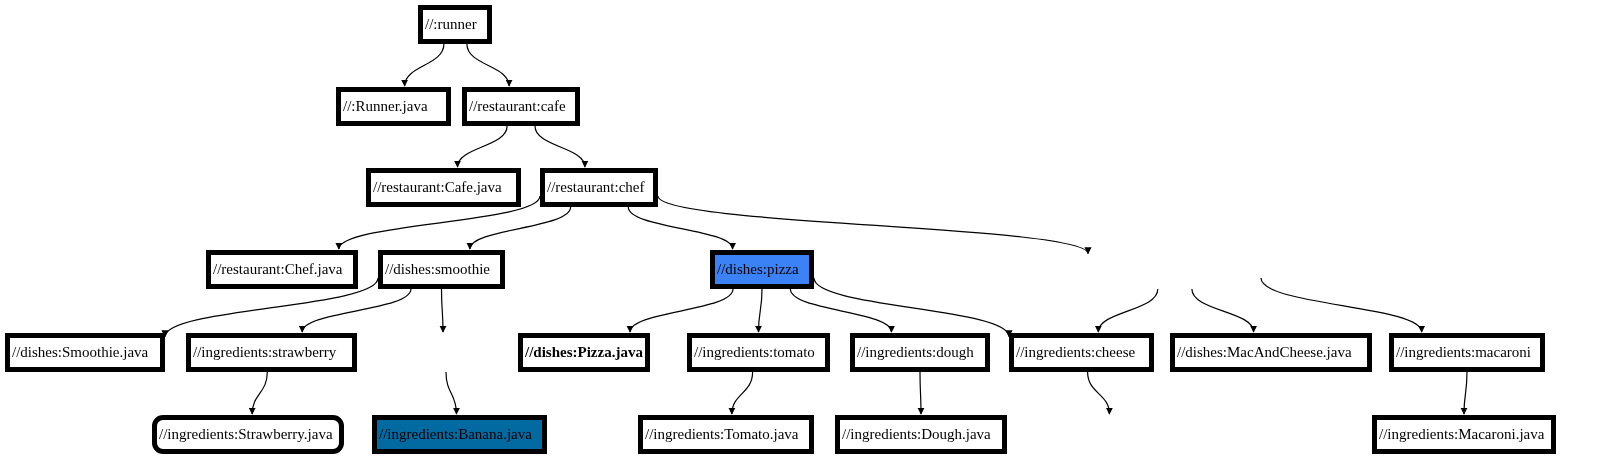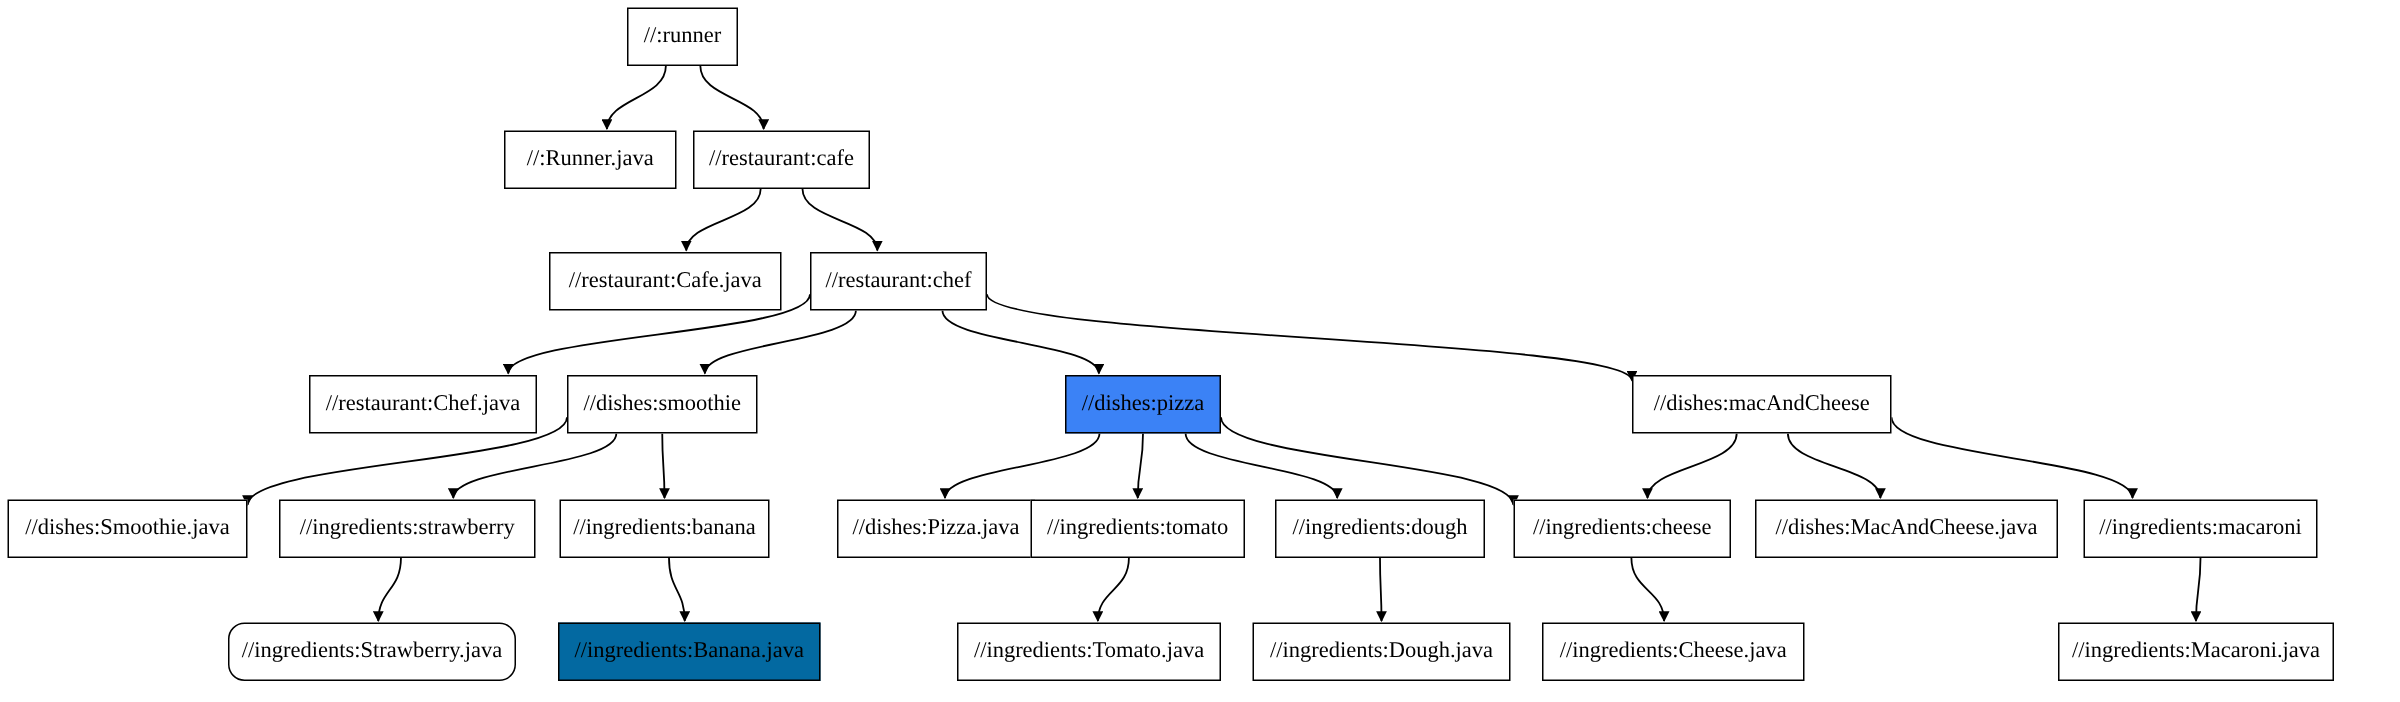--- a/index.html
+++ b/index.html
@@ -27,25 +27,25 @@
   #node-layer {
     position: absolute;
     left: 0;
     top: 0;
     width: 1600px;
     height: 468px;
   }
   .node {
     position: absolute;
     box-sizing: border-box;
-    border: 1px solid #84cc16;
+    border: 5px solid #84cc16;
     background: #ffffff;
     display: flex;
     align-items: center;
-    justify-content: center;
+    justify-content: flex-start;
     font-family: "Liberation Serif", "DejaVu Serif", serif;
     font-size: 15px;
     line-height: 1;
     color: #000000;
     white-space: nowrap;
     letter-spacing: 0px;
   }
   .node-label {
     display: block;
     padding: 0 2px;
@@ -106,33 +106,27 @@
       </div>
       <div class="node" style="left: 206px; top: 250px; width: 152px; height: 39px; border-color: rgb(0, 0, 0); background: rgb(255, 255, 255);">
         <span class="node-label">//restaurant:Chef.java</span>
       </div>
       <div class="node" style="left: 378px; top: 250px; width: 127px; height: 39px; border-color: rgb(0, 0, 0); background: rgb(255, 255, 255);">
         <span class="node-label">//dishes:smoothie</span>
       </div>
       <div class="node" style="left: 710px; top: 250px; width: 104px; height: 39px; border-color: rgb(0, 0, 0); background: #3b82f6;">
         <span class="node-label">//dishes:pizza</span>
       </div>
-      <div class="node" style="left: 1088px; top: 250px; width: 173px; height: 39px; border-color: rgb(0, 0, 0); background: rgb(255, 255, 255);">
-        <span class="node-label">//dishes:macAndCheese</span>
-      </div>
       <div class="node" style="left: 5px; top: 333px; width: 160px; height: 39px; border-color: rgb(0, 0, 0); background: rgb(255, 255, 255);">
         <span class="node-label">//dishes:Smoothie.java</span>
       </div>
       <div class="node" style="left: 186px; top: 333px; width: 171px; height: 39px; border-color: rgb(0, 0, 0); background: rgb(255, 255, 255);">
         <span class="node-label">//ingredients:strawberry</span>
       </div>
-      <div class="node" style="left: 373px; top: 333px; width: 140px; height: 39px; border-color: rgb(0, 0, 0); background: rgb(255, 255, 255);">
-        <span class="node-label">//ingredients:banana</span>
-      </div>
-      <div class="node" style="left: 558px; top: 333px; width: 132px; height: 39px; border-color: rgb(0, 0, 0); background: rgb(255, 255, 255);">
+      <div class="node" style="left: 518px; top: 333px; width: 132px; height: 39px; border-color: rgb(0, 0, 0); background: rgb(255, 255, 255); font-weight: bold;">
         <span class="node-label">//dishes:Pizza.java</span>
       </div>
       <div class="node" style="left: 687px; top: 333px; width: 143px; height: 39px; border-color: rgb(0, 0, 0); background: rgb(255, 255, 255);">
         <span class="node-label">//ingredients:tomato</span>
       </div>
       <div class="node" style="left: 850px; top: 333px; width: 140px; height: 39px; border-color: rgb(0, 0, 0); background: rgb(255, 255, 255);">
         <span class="node-label">//ingredients:dough</span>
       </div>
       <div class="node" style="left: 1009px; top: 333px; width: 145px; height: 39px; border-color: rgb(0, 0, 0); background: rgb(255, 255, 255);">
         <span class="node-label">//ingredients:cheese</span>
@@ -148,20 +142,17 @@
       </div>
       <div class="node" style="left: 372px; top: 415px; width: 175px; height: 39px; border-color: rgb(0, 0, 0); background: #0369a1;">
         <span class="node-label">//ingredients:Banana.java</span>
       </div>
       <div class="node" style="left: 638px; top: 415px; width: 176px; height: 39px; border-color: rgb(0, 0, 0); background: rgb(255, 255, 255);">
         <span class="node-label">//ingredients:Tomato.java</span>
       </div>
       <div class="node" style="left: 835px; top: 415px; width: 172px; height: 39px; border-color: rgb(0, 0, 0); background: rgb(255, 255, 255);">
         <span class="node-label">//ingredients:Dough.java</span>
       </div>
-      <div class="node" style="left: 1028px; top: 415px; width: 175px; height: 39px; border-color: rgb(0, 0, 0); background: rgb(255, 255, 255);">
-        <span class="node-label">//ingredients:Cheese.java</span>
-      </div>
       <div class="node" style="left: 1372px; top: 415px; width: 184px; height: 39px; border-color: rgb(0, 0, 0); background: rgb(255, 255, 255);">
         <span class="node-label">//ingredients:Macaroni.java</span>
       </div>
     </div>
 </div>
 
 </body></html>

